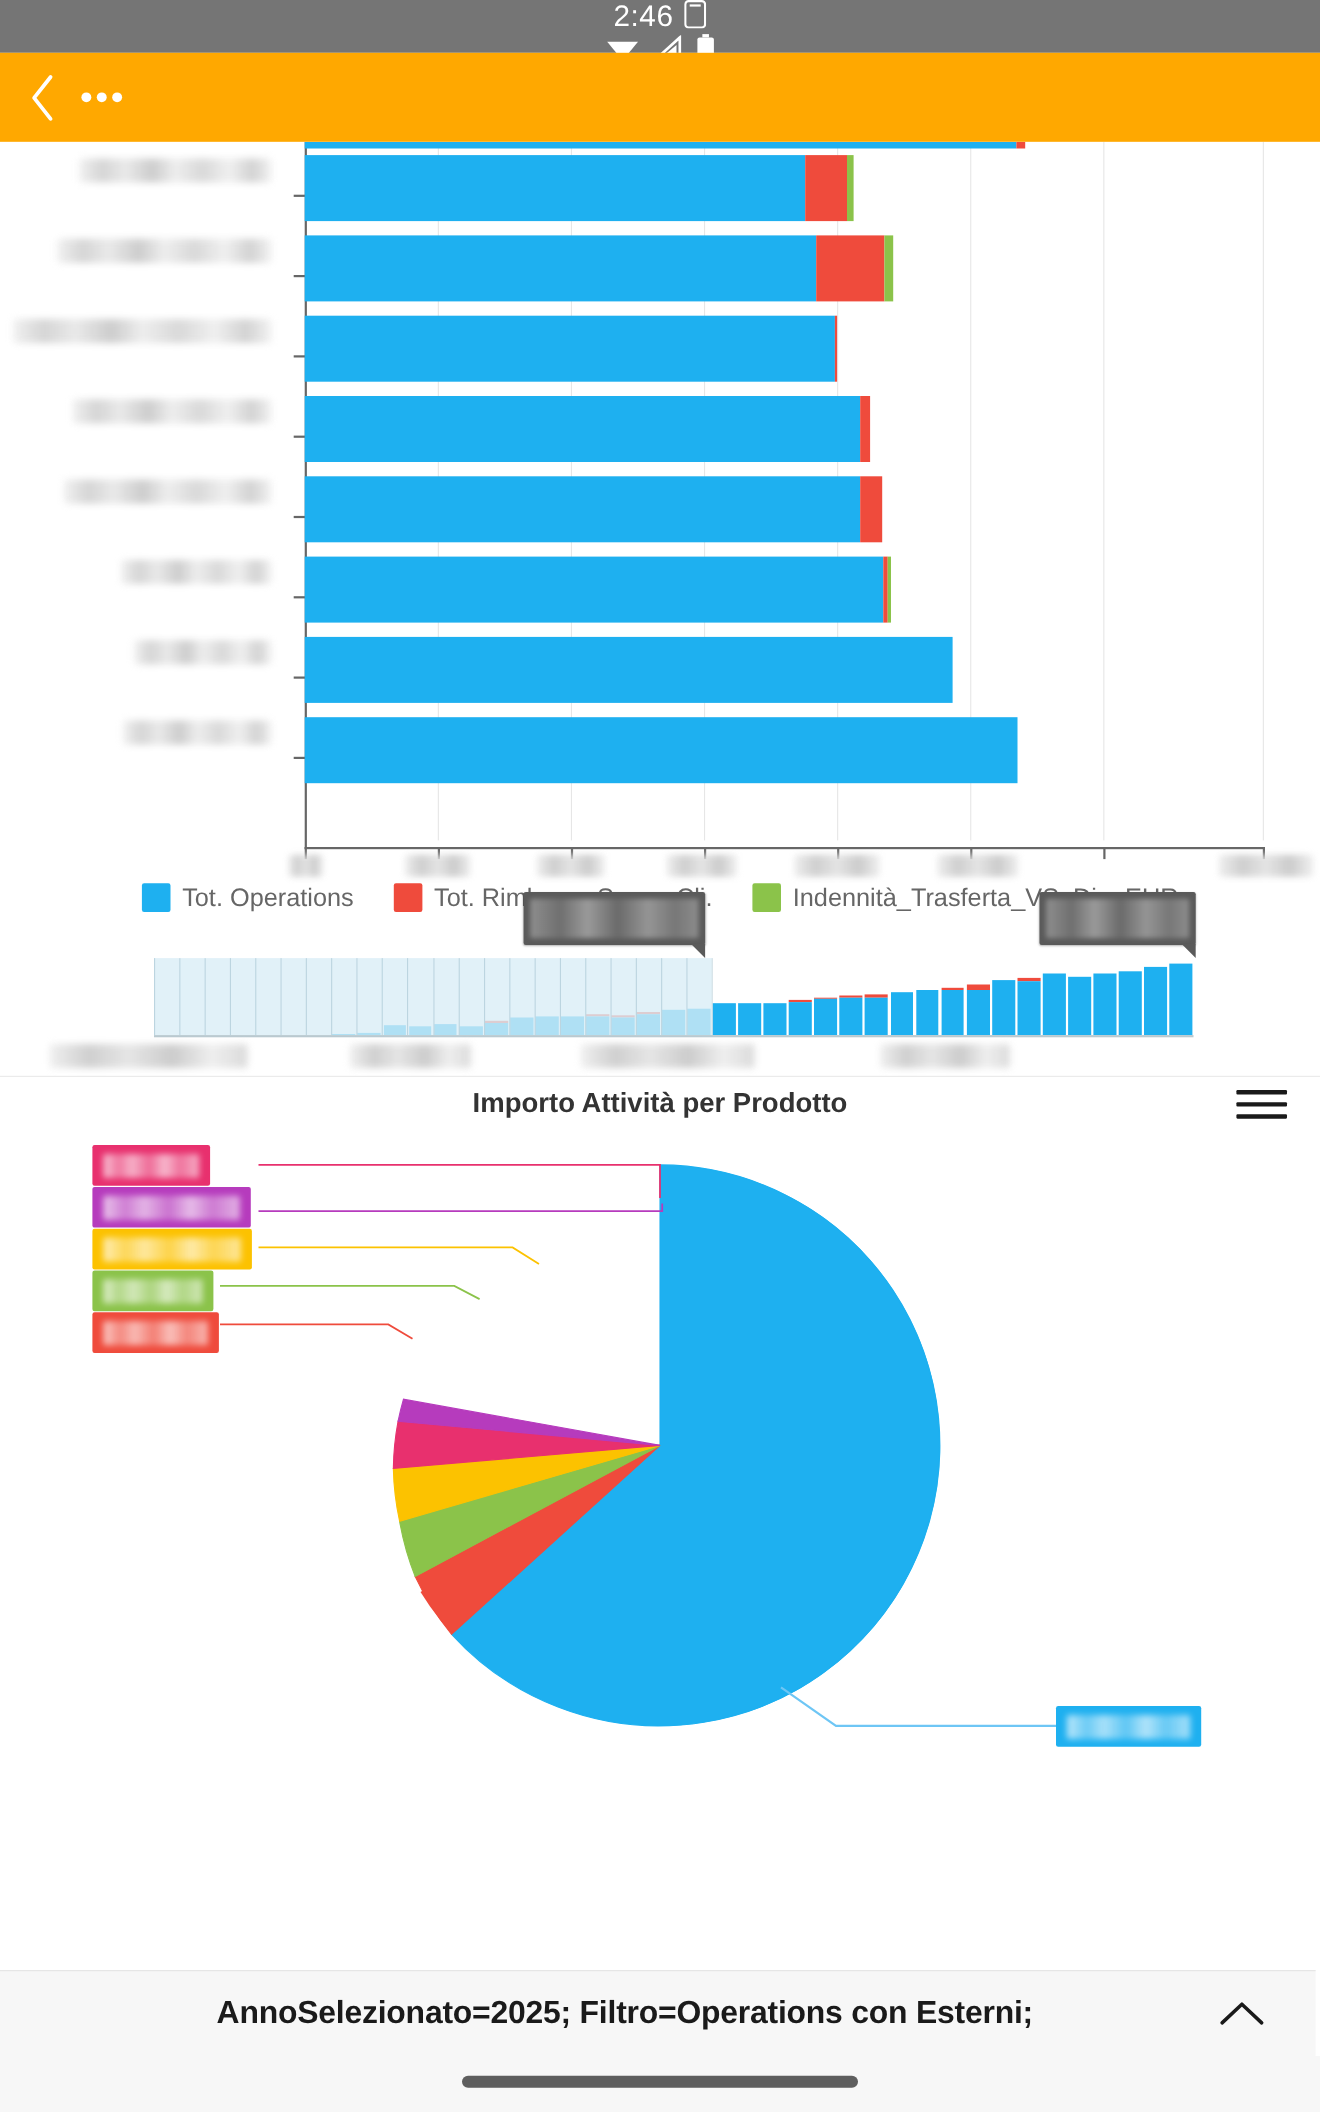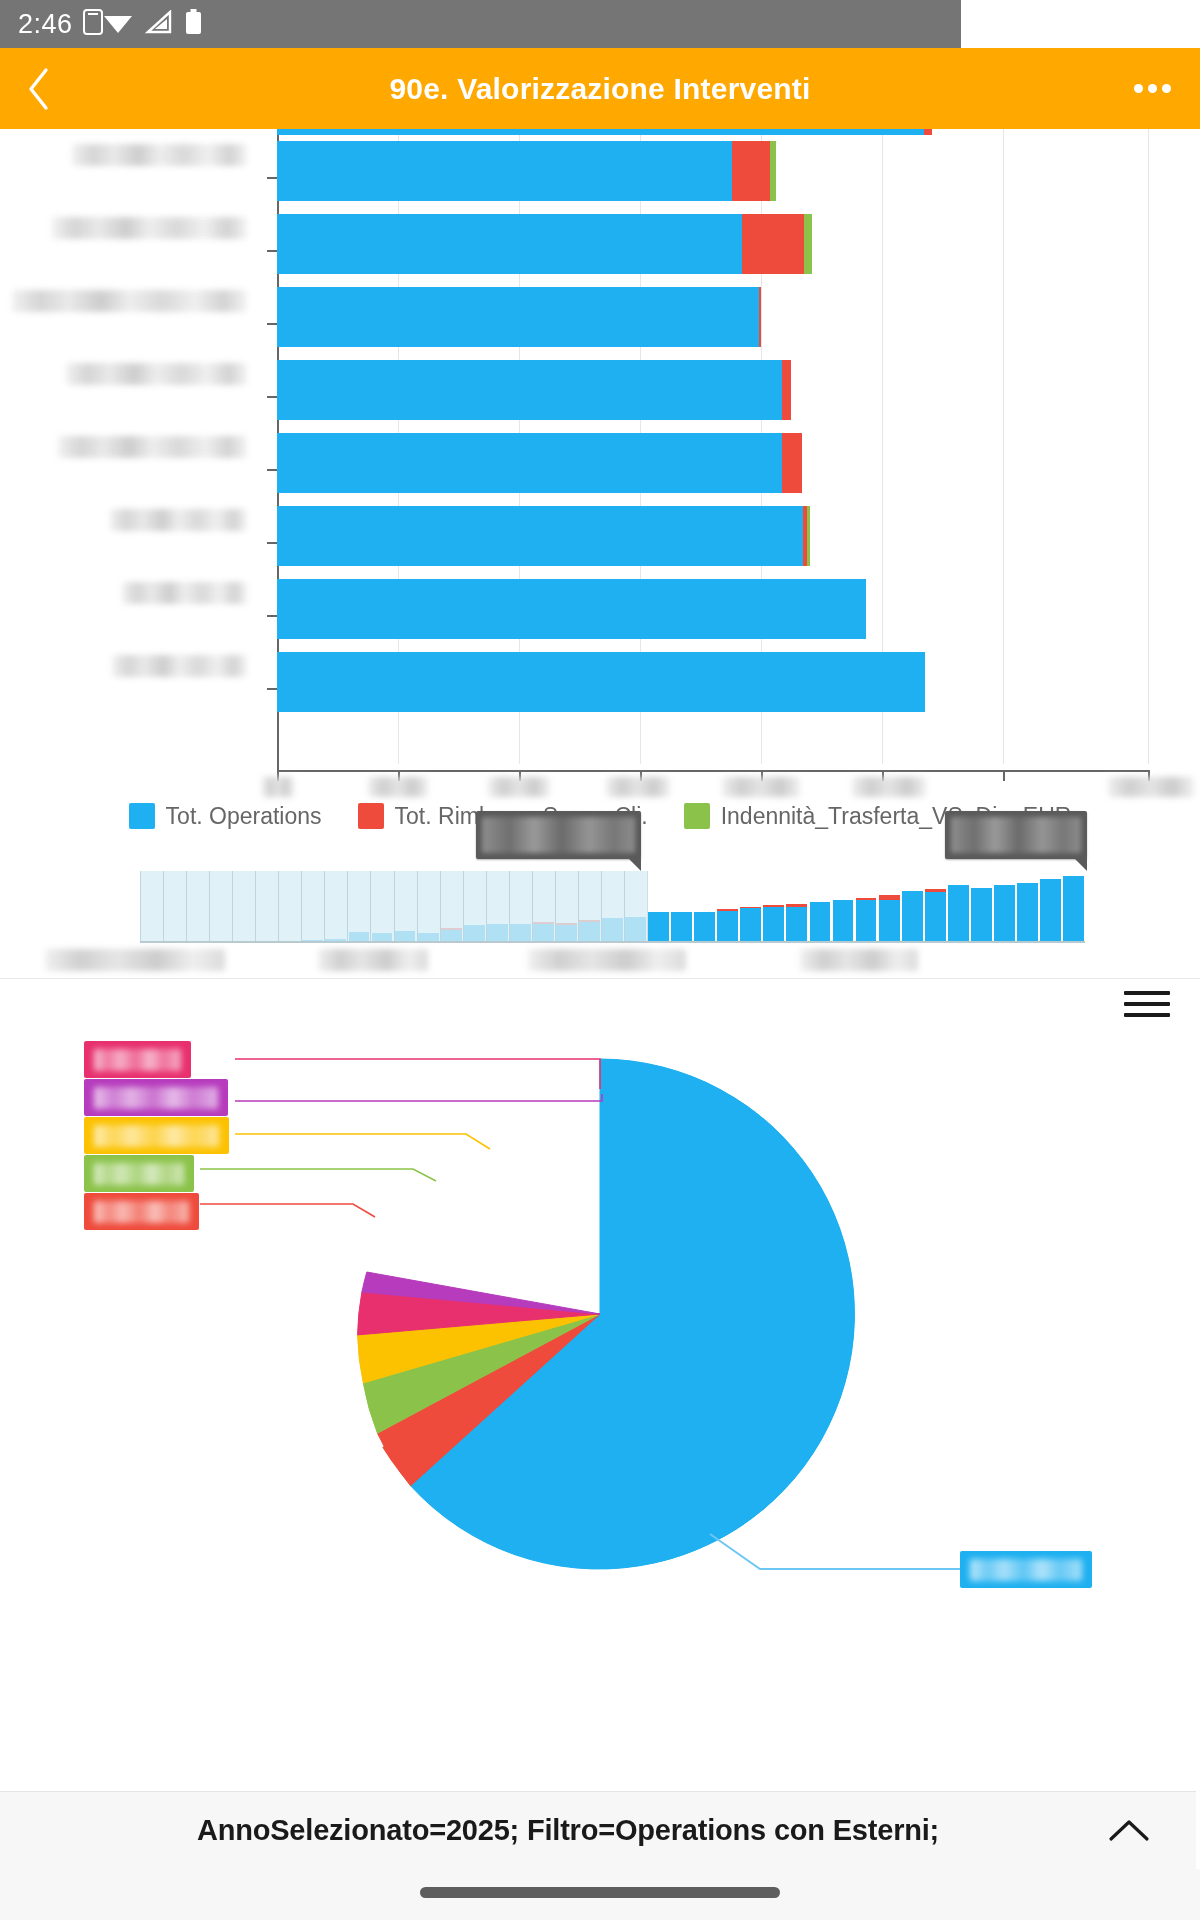--- a/index.html
+++ b/index.html
@@ -7,24 +7,24 @@
     width:1200px;height:1920px;
     background:#ffffff;
     font-family:"Liberation Sans", sans-serif;
     overflow:hidden;
     position:relative;
     -webkit-font-smoothing:antialiased;
   }
 
   
   .statusbar{
-    position:absolute;left:0;top:0;width:961px;height:48px;
+    position:absolute;left:0;top:0;width:1200px;height:48px;
     background:#757575;color:#ffffff;
-    display:flex;align-items:center;
-    padding:0 18px;box-sizing:border-box;
+    display:flex;align-items:center;justify-content:space-between;
+    padding:0 18px;box-sizing:border-box;flex-direction:column;
   }
   .status-left{display:flex;align-items:center;gap:10px;}
   .status-time{font-size:27px;font-weight:400;letter-spacing:.5px;}
   .status-right{display:flex;align-items:center;gap:12px;}
 
   
   .appbar{
     position:absolute;left:0;top:48px;width:1200px;height:81px;
     background:#ffa800;
     display:flex;align-items:center;box-sizing:border-box;
@@ -211,21 +211,20 @@
     </span>
   </div>
 </div>
 
 <div class="appbar">
   <div class="appbar-back">
     <svg width="26" height="44" viewBox="0 0 26 44">
         <path d="M20 3 L5 22 L20 41" fill="none" stroke="#ffffff" stroke-width="3.4" stroke-linecap="round" stroke-linejoin="round"></path>
       </svg>
   </div>
-  <div class="appbar-title">90e. Valorizzazione Interventi</div>
   <div class="appbar-more">
     <span class="dot"></span>
     <span class="dot"></span>
     <span class="dot"></span>
   </div>
 </div>
 
 <div class="content">
 
   <div class="barchart">
@@ -505,20 +504,21 @@
 
     <div class="nav-xlabel" style="left:45px;top:108px;width:180px;"></div>
     <div class="nav-xlabel" style="left:318px;top:108px;width:110px;"></div>
     <div class="nav-xlabel" style="left:528px;top:108px;width:158px;"></div>
     <div class="nav-xlabel" style="left:800px;top:108px;width:118px;"></div>
 
     <div class="nav-divider"></div>
   </div>
 
   <div class="pieblock">
+    <div class="pie-title">Importo Attività per Prodotto</div>
     <div class="pie-menu">
       <span></span>
       <span></span>
       <span></span>
     </div>
 
     <div class="pie-wrap">
       <svg class="pie-svg" width="1200" height="600" viewBox="0 0 1200 600">
 
         <g>

